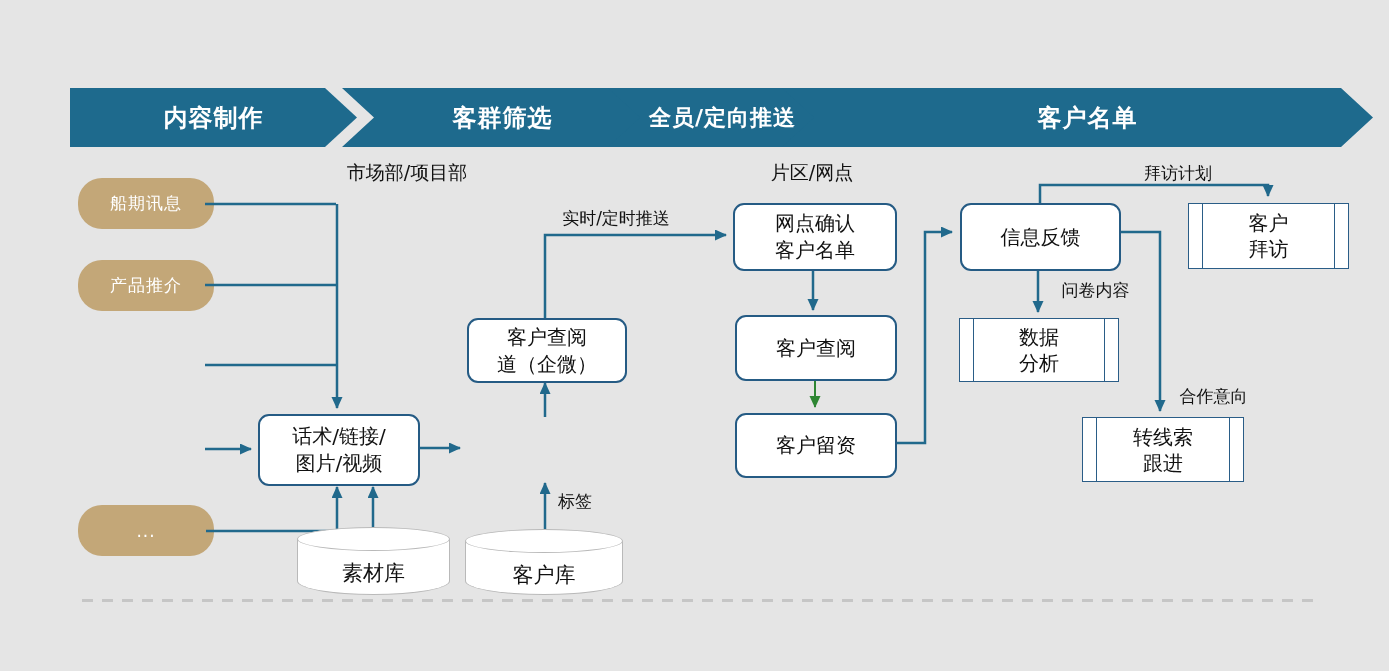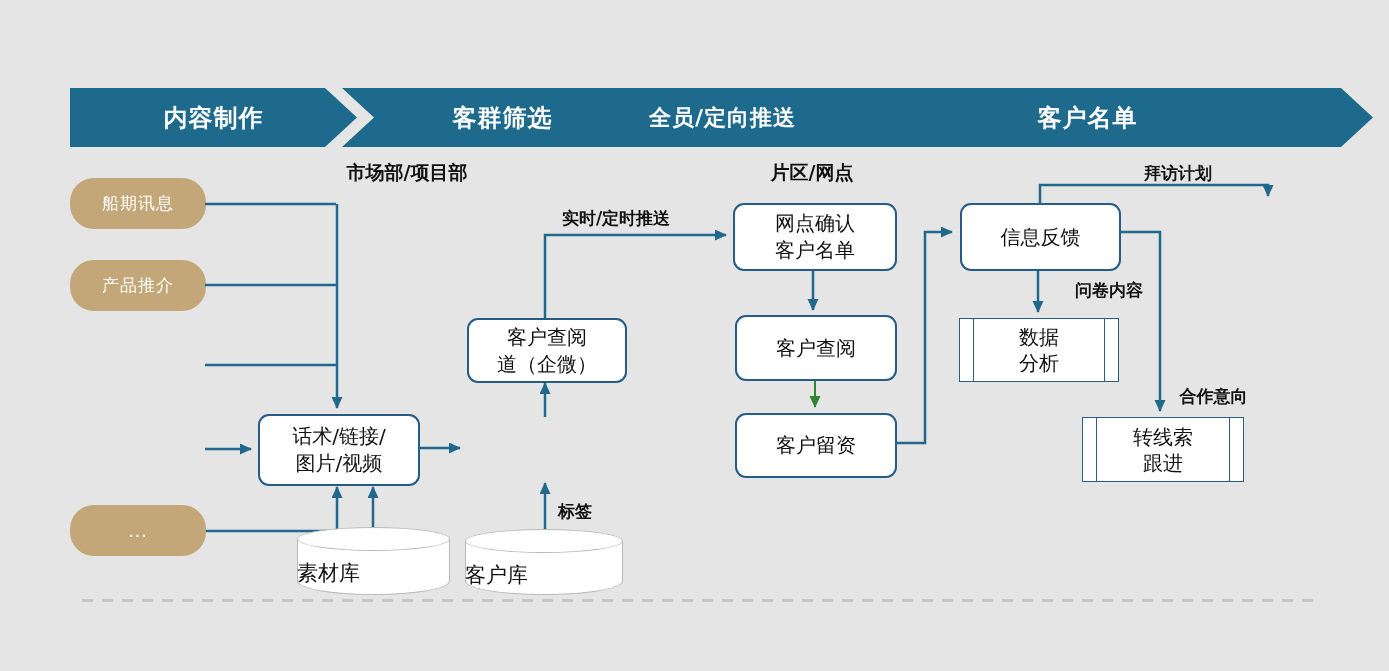--- a/index.html
+++ b/index.html
@@ -9,46 +9,46 @@
   }
   
   .stage{
     position:absolute;top:88px;height:59px;background:#1E6A8D;color:#fff;
     font-size:24px;font-weight:bold;display:flex;align-items:center;justify-content:center;
     letter-spacing:1px;
   }
   .stage.first{clip-path:polygon(0 0,calc(100% - 32px) 0,100% 50%,calc(100% - 32px) 100%,0 100%);}
   .stage.next{clip-path:polygon(0 0,calc(100% - 32px) 0,100% 50%,calc(100% - 32px) 100%,0 100%,32px 50%);padding-left:20px;}
   
-  .lbl{position:absolute;font-size:18px;color:#111;text-align:center;white-space:nowrap;font-weight:bold;}
+  .lbl{position:absolute;font-size:18px;color:#111;text-align:center;white-space:nowrap;}
   .lbl.small{font-size:17px;}
   
   .pill{
-    position:absolute;left:70px;width:136px;height:51px;background:#C3A778;border-radius:24px;
+    position:absolute;left:78px;width:136px;height:51px;background:#C3A778;border-radius:24px;
     color:#fff;font-size:17px;display:flex;align-items:center;justify-content:center;letter-spacing:1px;
   }
   
   .node{
     position:absolute;background:#fff;border:2.5px solid #255B84;border-radius:11px;
     display:flex;align-items:center;justify-content:center;text-align:center;
     font-size:20px;line-height:1.35;white-space:pre-line;z-index:2;color:#111;
   }
   .proc{
     position:absolute;background:#fff;border:1.8px solid #2A5D87;border-radius:0;
     display:flex;align-items:center;justify-content:center;text-align:center;
     font-size:20px;line-height:1.3;white-space:pre-line;z-index:2;color:#111;
   }
   .proc::before,.proc::after{content:"";position:absolute;top:0;bottom:0;width:0;border-left:1.8px solid #2A5D87;}
   .proc::before{left:13px;}
   .proc::after{right:13px;}
   
   .cyl{position:absolute;z-index:2;}
   .cyl .top{position:absolute;top:0;left:0;right:0;height:24px;border:1.5px solid #b9b9b9;border-radius:50%;background:#fff;z-index:2;box-sizing:border-box;}
   .cyl .body{position:absolute;top:12px;left:0;right:0;bottom:0;border:1.5px solid #b9b9b9;border-top:none;background:#fff;border-radius:0 0 50% 50%/0 0 14px 14px;box-sizing:border-box;}
-  .cyl .lab{position:absolute;left:0;right:0;top:32px;text-align:left;font-size:21px;z-index:3;color:#111;}
+  .cyl .lab{position:absolute;left:0;right:0;top:32px;text-align:center;font-size:21px;z-index:3;color:#111;}
   
   svg.wires{position:absolute;left:0;top:0;z-index:1;}
   
   .dash{
     position:absolute;left:82px;top:599px;width:1236px;height:3px;
     background:repeating-linear-gradient(90deg,#c6c6c6 0 11px,transparent 11px 20px);
   }
 </style>
 </head>
 <body>
@@ -66,22 +66,22 @@
     </div>
   <div class="stage next" style="left:782px;width:571px;">
       <span>客户名单</span>
     </div>
 
   <div class="lbl" style="left:300px;top:160px;width:214px;font-size:19px;">市场部/项目部</div>
   <div class="lbl" style="left:712px;top:160px;width:200px;font-size:19px;">片区/网点</div>
   <div class="lbl small" style="left:1118px;top:162px;width:120px;">拜访计划</div>
 
   <div class="lbl small" style="left:546px;top:207px;width:140px;">实时/定时推送</div>
-  <div class="lbl small" style="left:558px;top:500px;width:70px;text-align:left;">标签</div>
-  <div class="lbl small" style="left:1048px;top:279px;width:95px;text-align:right;">问卷内容</div>
+  <div class="lbl small" style="left:558px;top:490px;width:70px;text-align:left;">标签</div>
+  <div class="lbl small" style="left:1048px;top:279px;width:95px;">问卷内容</div>
   <div class="lbl small" style="left:1166px;top:385px;width:95px;">合作意向</div>
 
   <div class="pill" style="top:178px;">
       <span>船期讯息</span>
     </div>
   <div class="pill" style="top:260px;">
       <span>产品推介</span>
     </div>
   <div class="pill" style="top:505px;">
       <span>...</span>
@@ -90,20 +90,22 @@
   <div class="node" style="left:258px;top:414px;width:158px;height:68px;">话术/链接/
 图片/视频</div>
   <div class="node" style="left:467px;top:318px;width:156px;height:61px;">客户查阅
 道（企微）</div>
   <div class="node" style="left:733px;top:203px;width:160px;height:64px;">网点确认
 客户名单</div>
   <div class="node" style="left:735px;top:315px;width:158px;height:62px;">客户查阅</div>
   <div class="node" style="left:735px;top:413px;width:158px;height:61px;">客户留资</div>
   <div class="node" style="left:960px;top:203px;width:157px;height:64px;">信息反馈</div>
 
+  <div class="proc" style="left:1188px;top:203px;width:159px;height:64px;">客户
+拜访</div>
   <div class="proc" style="left:959px;top:318px;width:158px;height:62px;">数据
 分析</div>
   <div class="proc" style="left:1082px;top:417px;width:160px;height:63px;">转线索
 跟进</div>
 
   <div class="cyl" style="left:297px;top:527px;width:153px;height:68px;">
     <div class="top"></div>
     <div class="body"></div>
     <div class="lab">素材库</div>
   </div>

